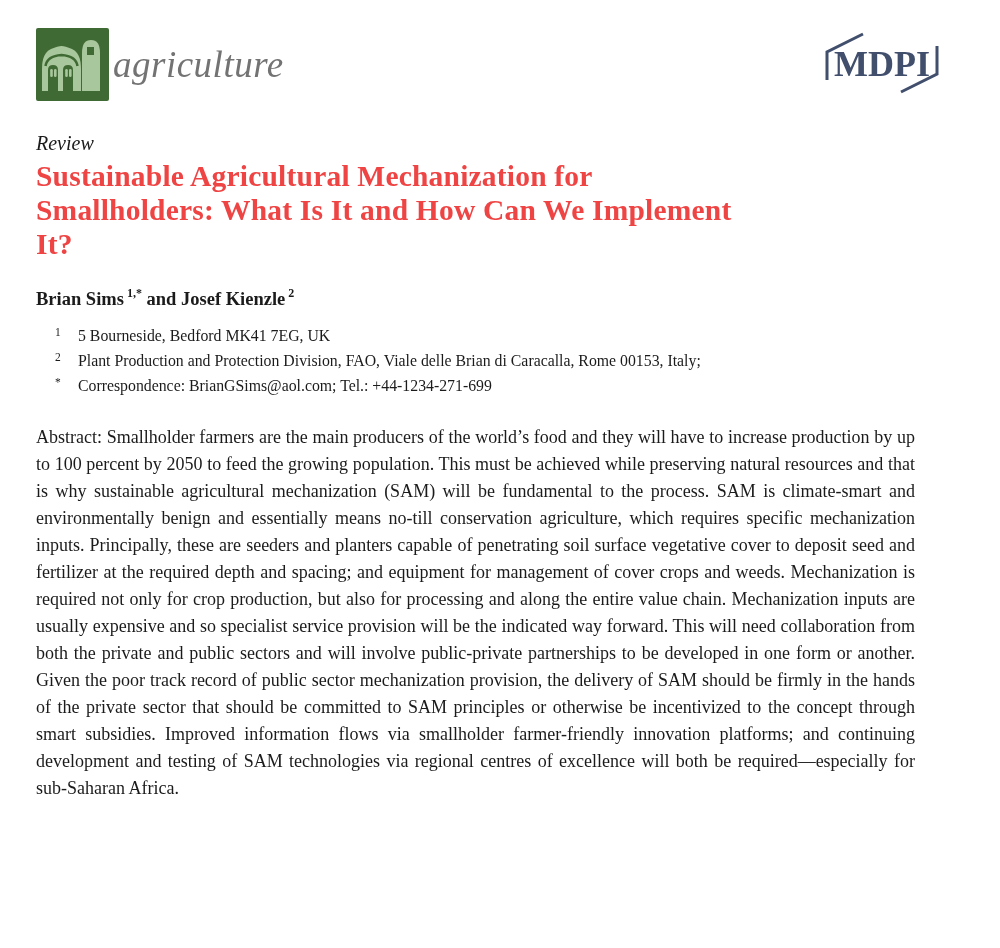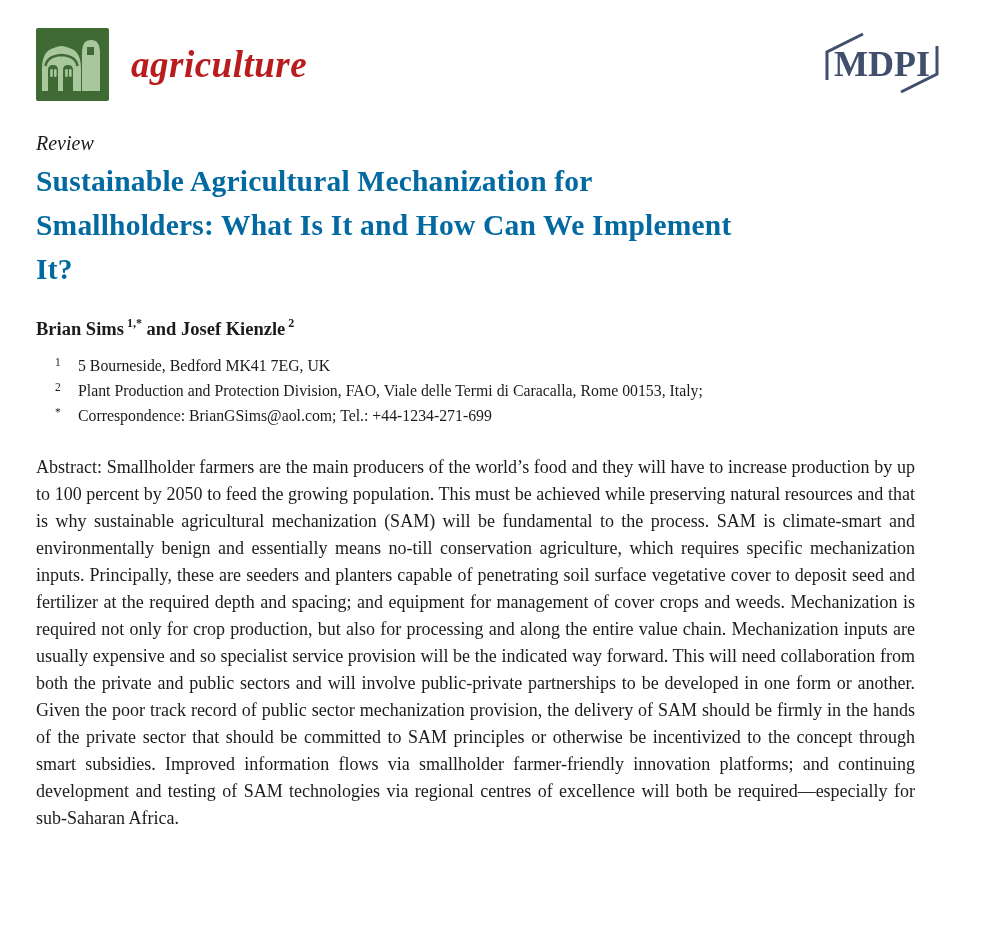--- a/index.html
+++ b/index.html
@@ -7,31 +7,31 @@
     width:1000px;height:948px;background:#ffffff;overflow:hidden;
     font-family:"Liberation Serif","DejaVu Serif",serif;color:#1b1b1b;
   }
   .page{box-sizing:border-box;width:1000px;height:948px;padding:28px 48px 0 36px;}
 
   
   .header{display:flex;justify-content:space-between;align-items:flex-start;height:74px;}
   .brand{display:flex;align-items:center;}
   .logo-square{width:73px;height:73px;flex:0 0 73px;}
   .journal-name{
-    font-style:italic;font-weight:bold;font-size:37px;line-height:73px;
-    color:#b91c1c;margin-left:22px;letter-spacing:0.5px;
+    font-style:italic;font-weight:normal;font-size:37px;line-height:73px;
+    color:#737373;margin-left:4px;letter-spacing:0.5px;
   }
   .mdpi{margin-top:1px;}
 
   
   .main{width:879px;}
   .type-label{margin-top:30px;font-style:italic;font-size:20px;line-height:22px;}
   .title{
-    margin:5px 0 0;font-size:29.5px;line-height:44px;font-weight:bold;
-    max-width:712px;color:#0369a1;letter-spacing:0.2px;
+    margin:5px 0 0;font-size:29.5px;line-height:34px;font-weight:bold;
+    max-width:712px;color:#ef4444;letter-spacing:0.2px;
   }
   .authors{margin-top:26px;font-size:18.5px;font-weight:bold;}
   .authors sup{font-size:12px;position:relative;top:-1px;margin-left:3px;}
 
   .affiliations{margin-top:13px;font-size:15.8px;line-height:25px;}
   .aff-row{display:flex;}
   .aff-marker{flex:0 0 23px;margin-left:19px;font-size:11.5px;position:relative;top:-3px;font-weight:normal;}
   .aff-text{flex:1;}
 
   .editors-block{margin-top:20px;font-size:16px;line-height:24px;}
@@ -91,21 +91,21 @@
     <div class="affiliations">
       <div class="aff-row">
         <span class="aff-marker">1</span>
         <div class="aff-text">
           <div>5 Bourneside, Bedford MK41 7EG, UK</div>
         </div>
       </div>
       <div class="aff-row">
         <span class="aff-marker">2</span>
         <div class="aff-text">
-          <div>Plant Production and Protection Division, FAO, Viale delle Termi di Caracalla, Rome 00153, Italy;</div>
+          <div>Plant Production and Protection Division, FAO, Viale delle Brian di Caracalla, Rome 00153, Italy;</div>
         </div>
       </div>
       <div class="aff-row">
         <span class="aff-marker">*</span>
         <div class="aff-text">
           <div>Correspondence: BrianGSims@aol.com; Tel.: +44-1234-271-699</div>
         </div>
       </div>
     </div>
 

